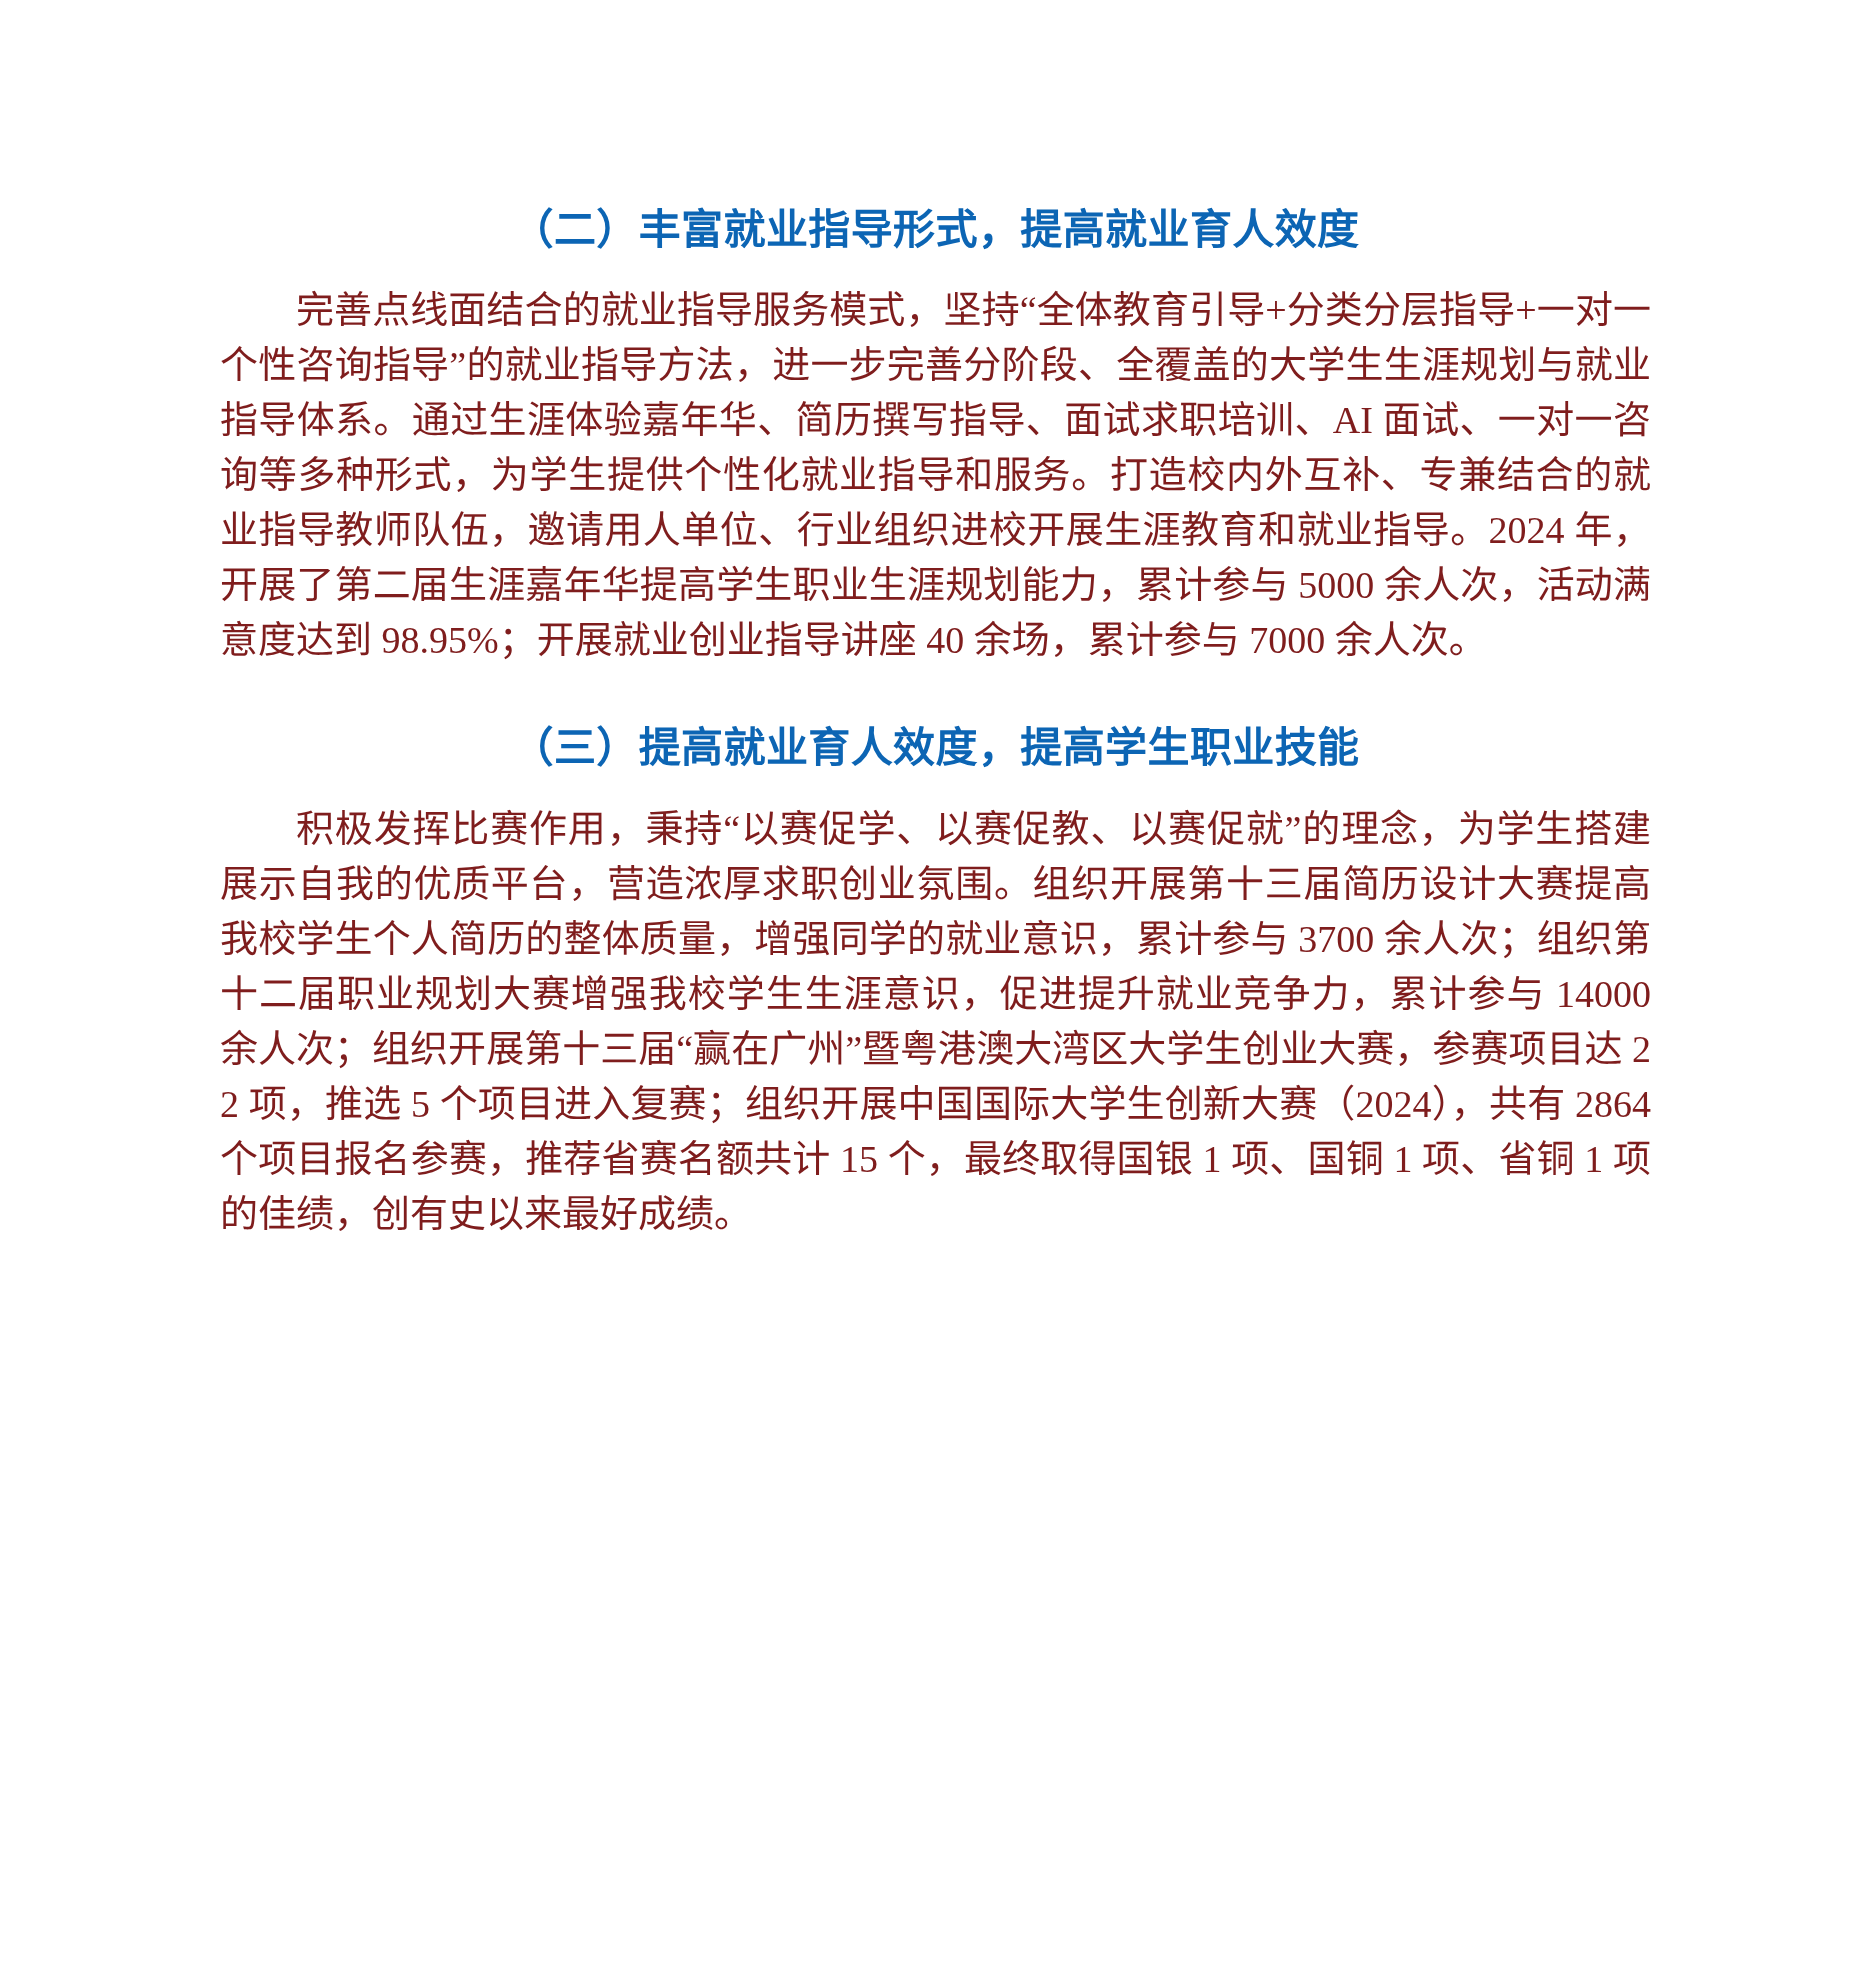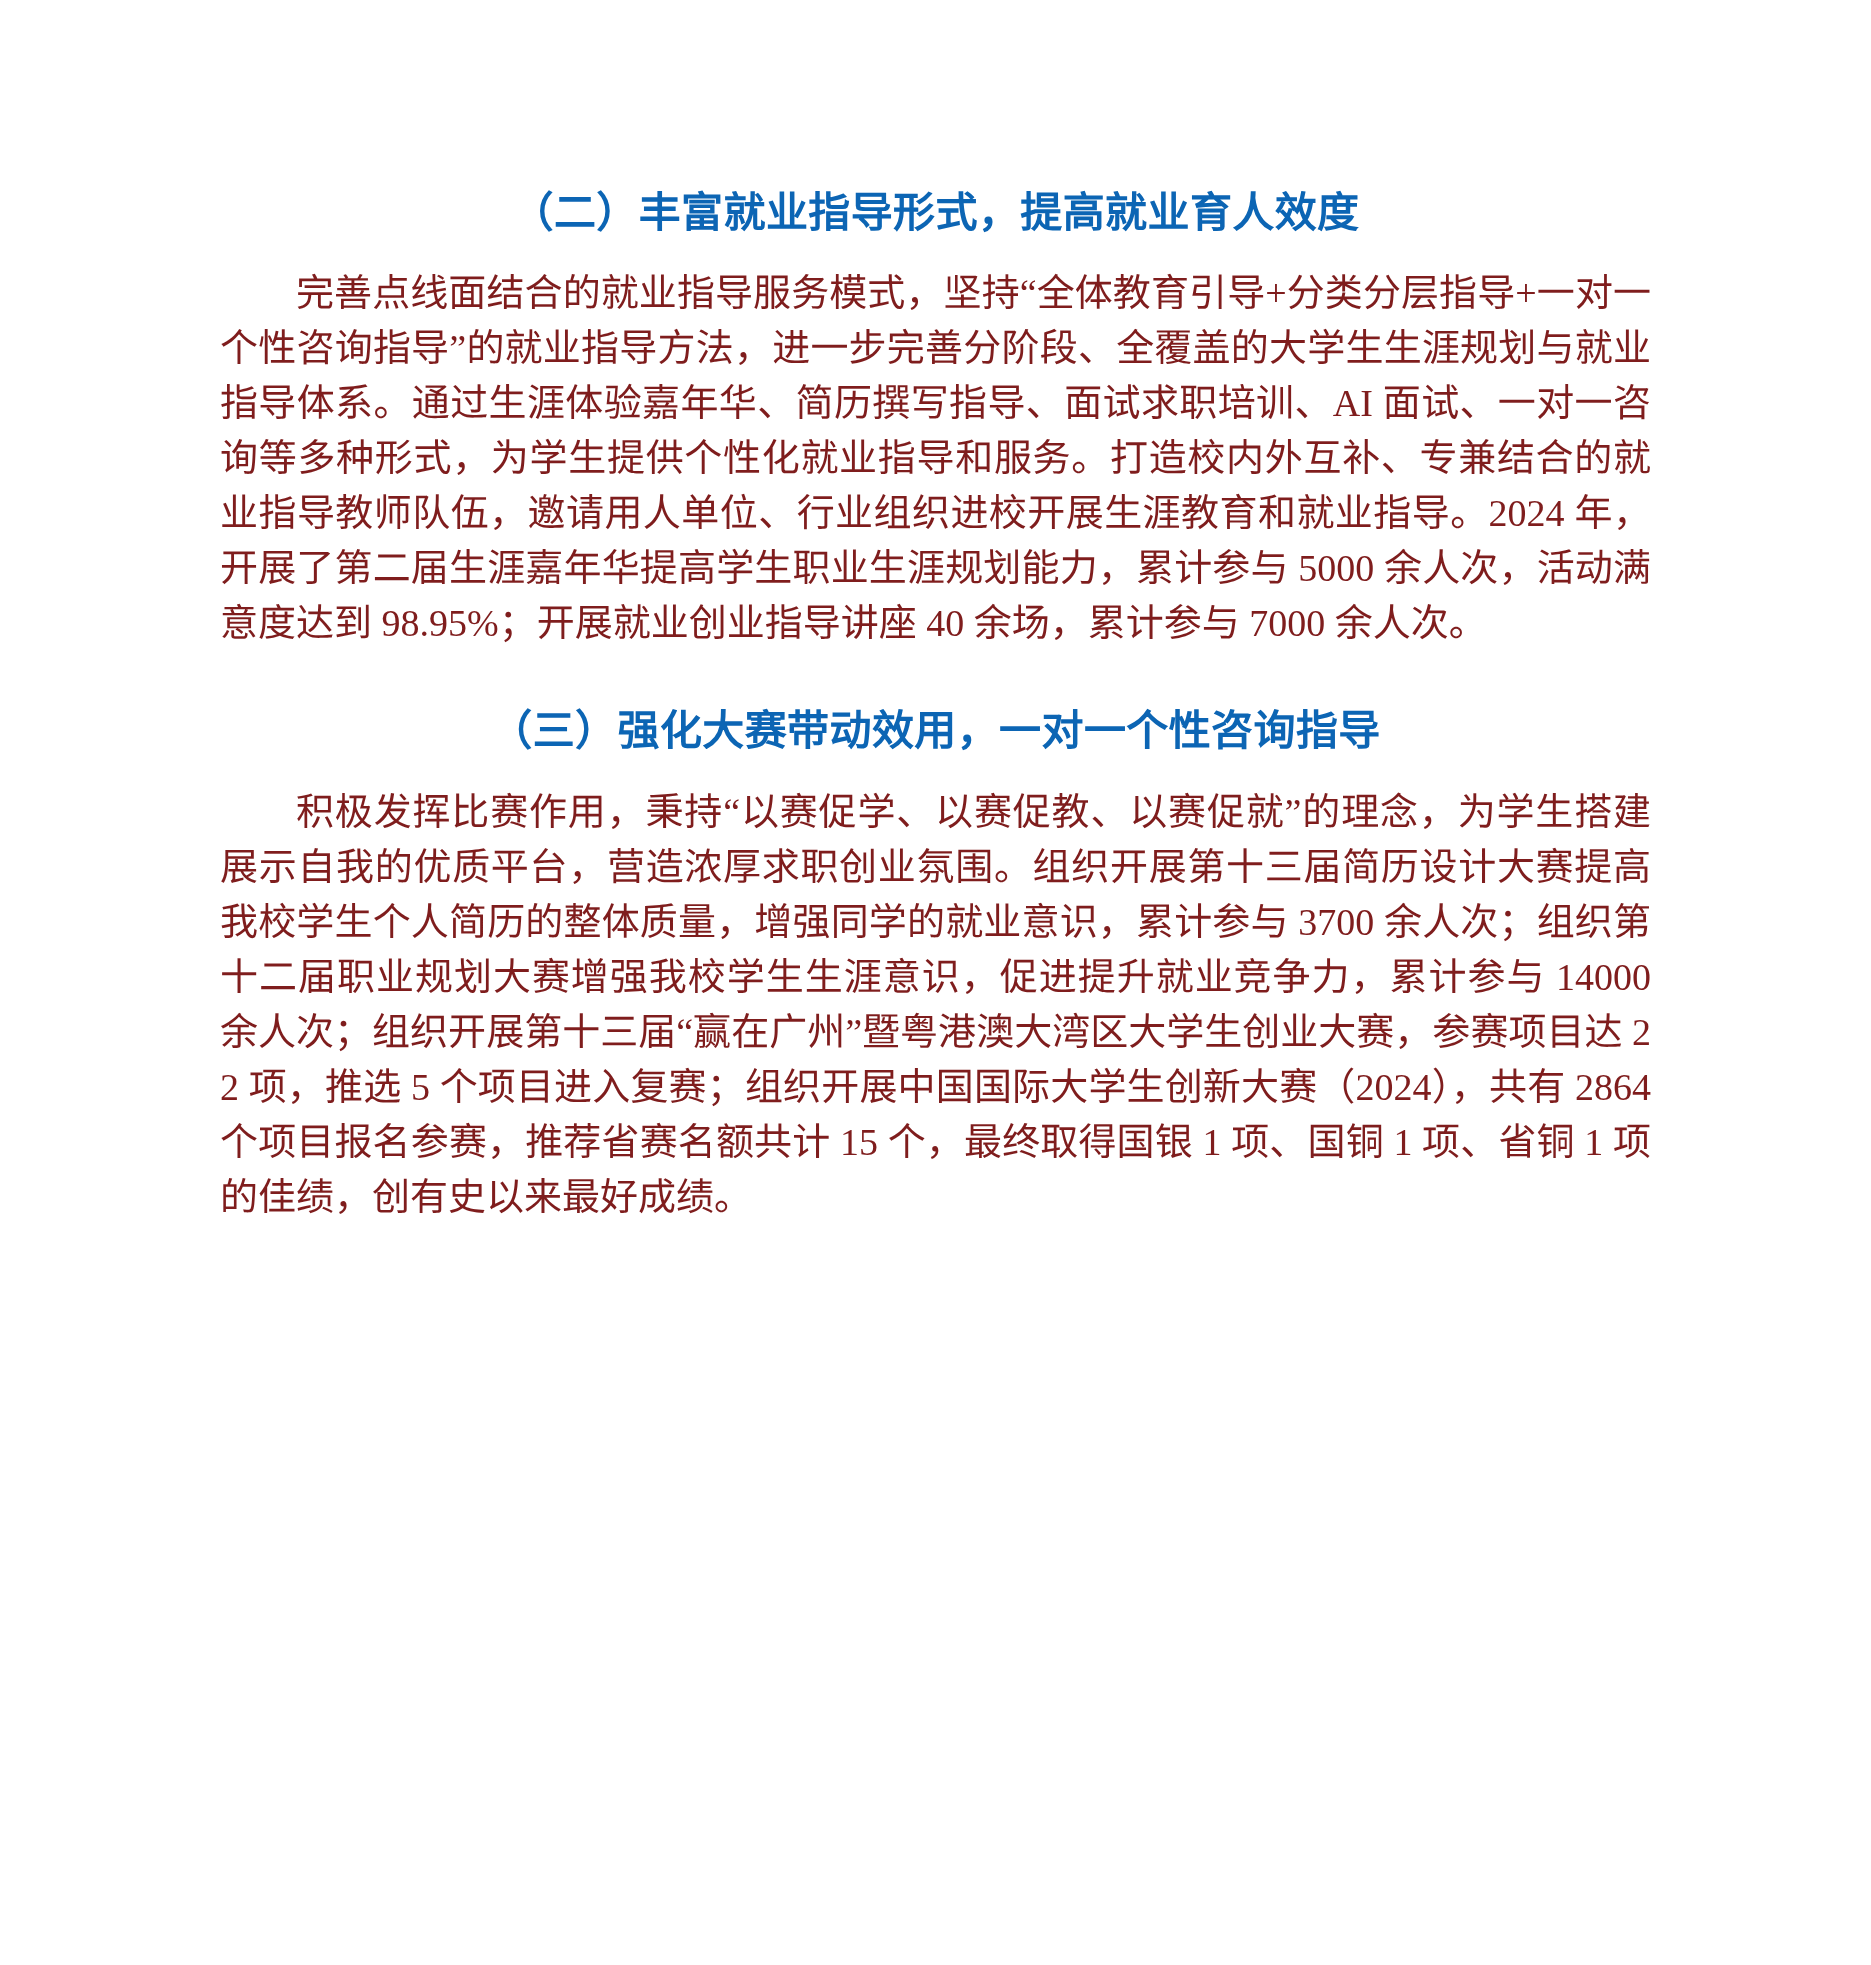--- a/index.html
+++ b/index.html
@@ -16,21 +16,21 @@
     position: relative;
     width: 1872px;
     height: 2647px;
     background: #ffffff;
     box-sizing: border-box;
     overflow: hidden;
   }
   .content {
     position: absolute;
     left: 220px;
-    top: 185px;
+    top: 202px;
     width: 1431px;
   }
   .section-heading {
     color: #0c65b4;
     font-family: "Liberation Sans", "DejaVu Sans", sans-serif;
     font-weight: bold;
     font-size: 42px;
     line-height: 1.32;
     letter-spacing: 0.4px;
     text-align: center;
@@ -57,20 +57,20 @@
 </style>
 </head>
 <body>
 
 <div class="page">
   <div class="content">
 
     <h2 class="section-heading h-1">（二）丰富就业指导形式，提高就业育人效度</h2>
     <p class="body-para">完善点线面结合的就业指导服务模式，坚持“全体教育引导+分类分层指导+一对一个性咨询指导”的就业指导方法，进一步完善分阶段、全覆盖的大学生生涯规划与就业指导体系。通过生涯体验嘉年华、简历撰写指导、面试求职培训、AI 面试、一对一咨询等多种形式，为学生提供个性化就业指导和服务。打造校内外互补、专兼结合的就业指导教师队伍，邀请用人单位、行业组织进校开展生涯教育和就业指导。2024 年，开展了第二届生涯嘉年华提高学生职业生涯规划能力，累计参与 5000 余人次，活动满意度达到 98.95%；开展就业创业指导讲座 40 余场，累计参与 7000 余人次。</p>
 
-    <h2 class="section-heading h-2">（三）强化大赛带动效用，一对一个性咨询指导</h2>
+    <h2 class="section-heading h-2">（三）提高就业育人效度，提高学生职业技能</h2>
     <p class="body-para">积极发挥比赛作用，秉持“以赛促学、以赛促教、以赛促就”的理念，为学生搭建展示自我的优质平台，营造浓厚求职创业氛围。组织开展第十三届简历设计大赛提高我校学生个人简历的整体质量，增强同学的就业意识，累计参与 3700 余人次；组织第十二届职业规划大赛增强我校学生生涯意识，促进提升就业竞争力，累计参与 14000 余人次；组织开展第十三届“赢在广州”暨粤港澳大湾区大学生创业大赛，参赛项目达 22 项，推选 5 个项目进入复赛；组织开展中国国际大学生创新大赛（2024），共有 2864 个项目报名参赛，推荐省赛名额共计 15 个，最终取得国银 1 项、国铜 1 项、省铜 1 项的佳绩，创有史以来最好成绩。</p>
 
 
   </div>
 
 </div>
 
 
 </body></html>

